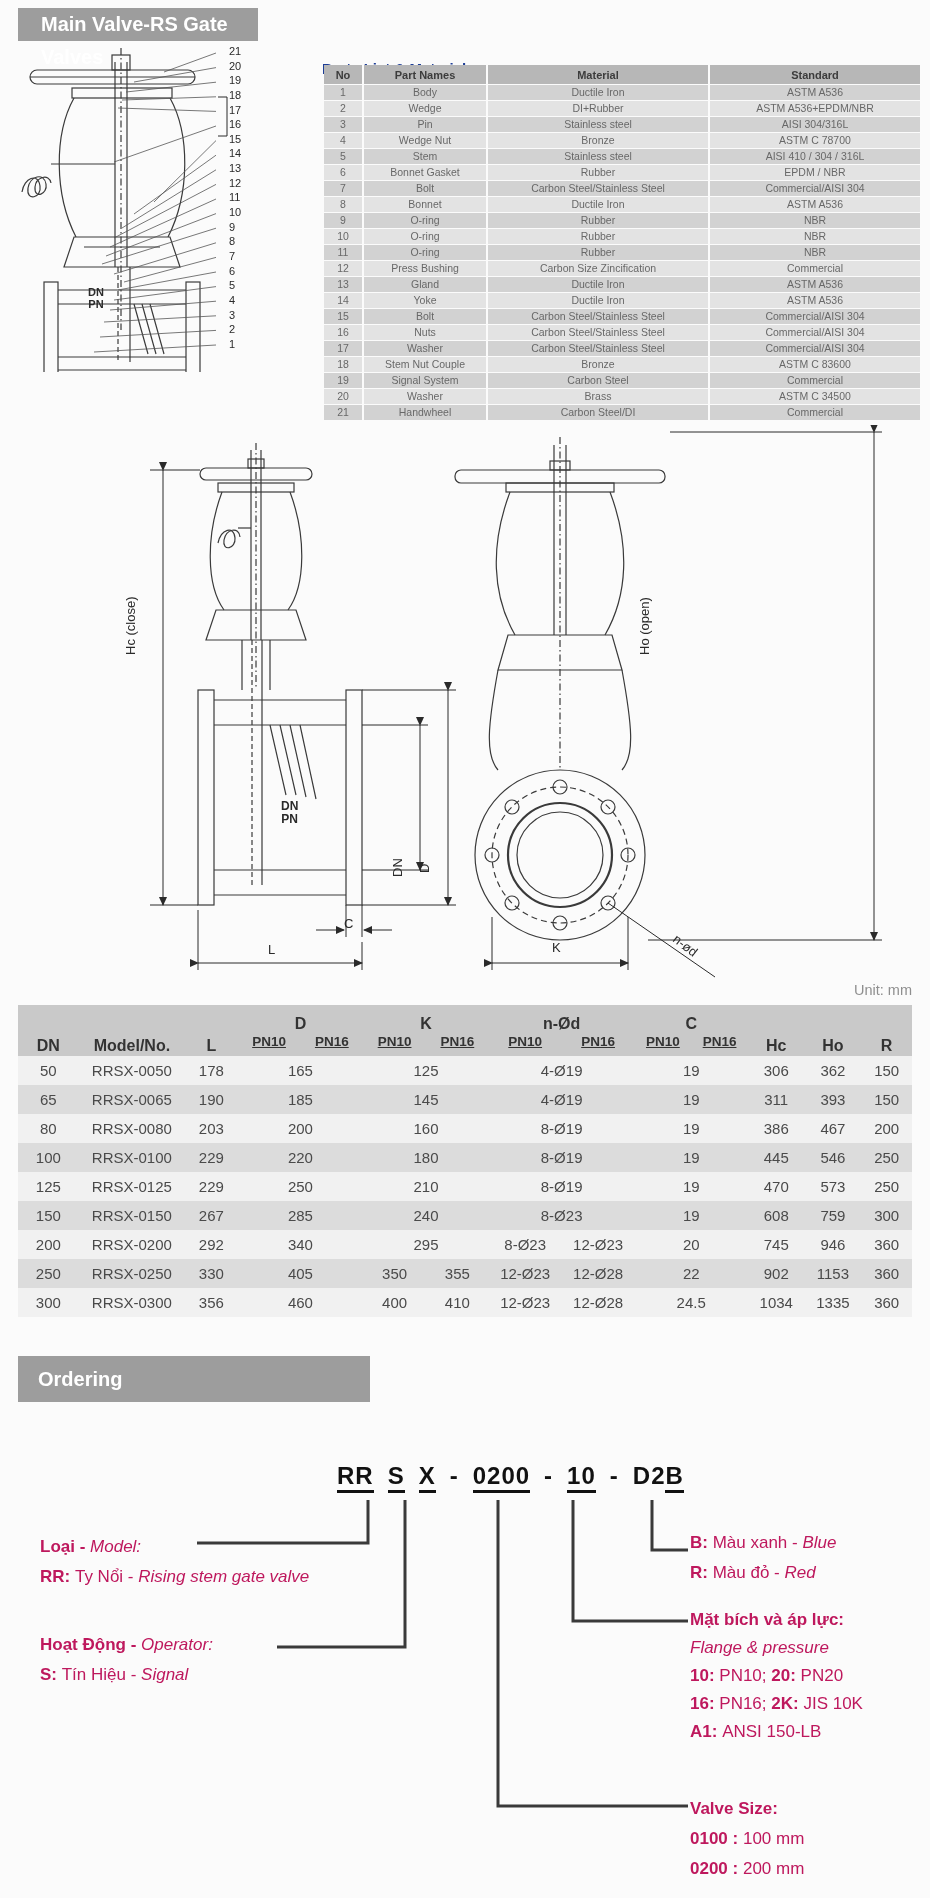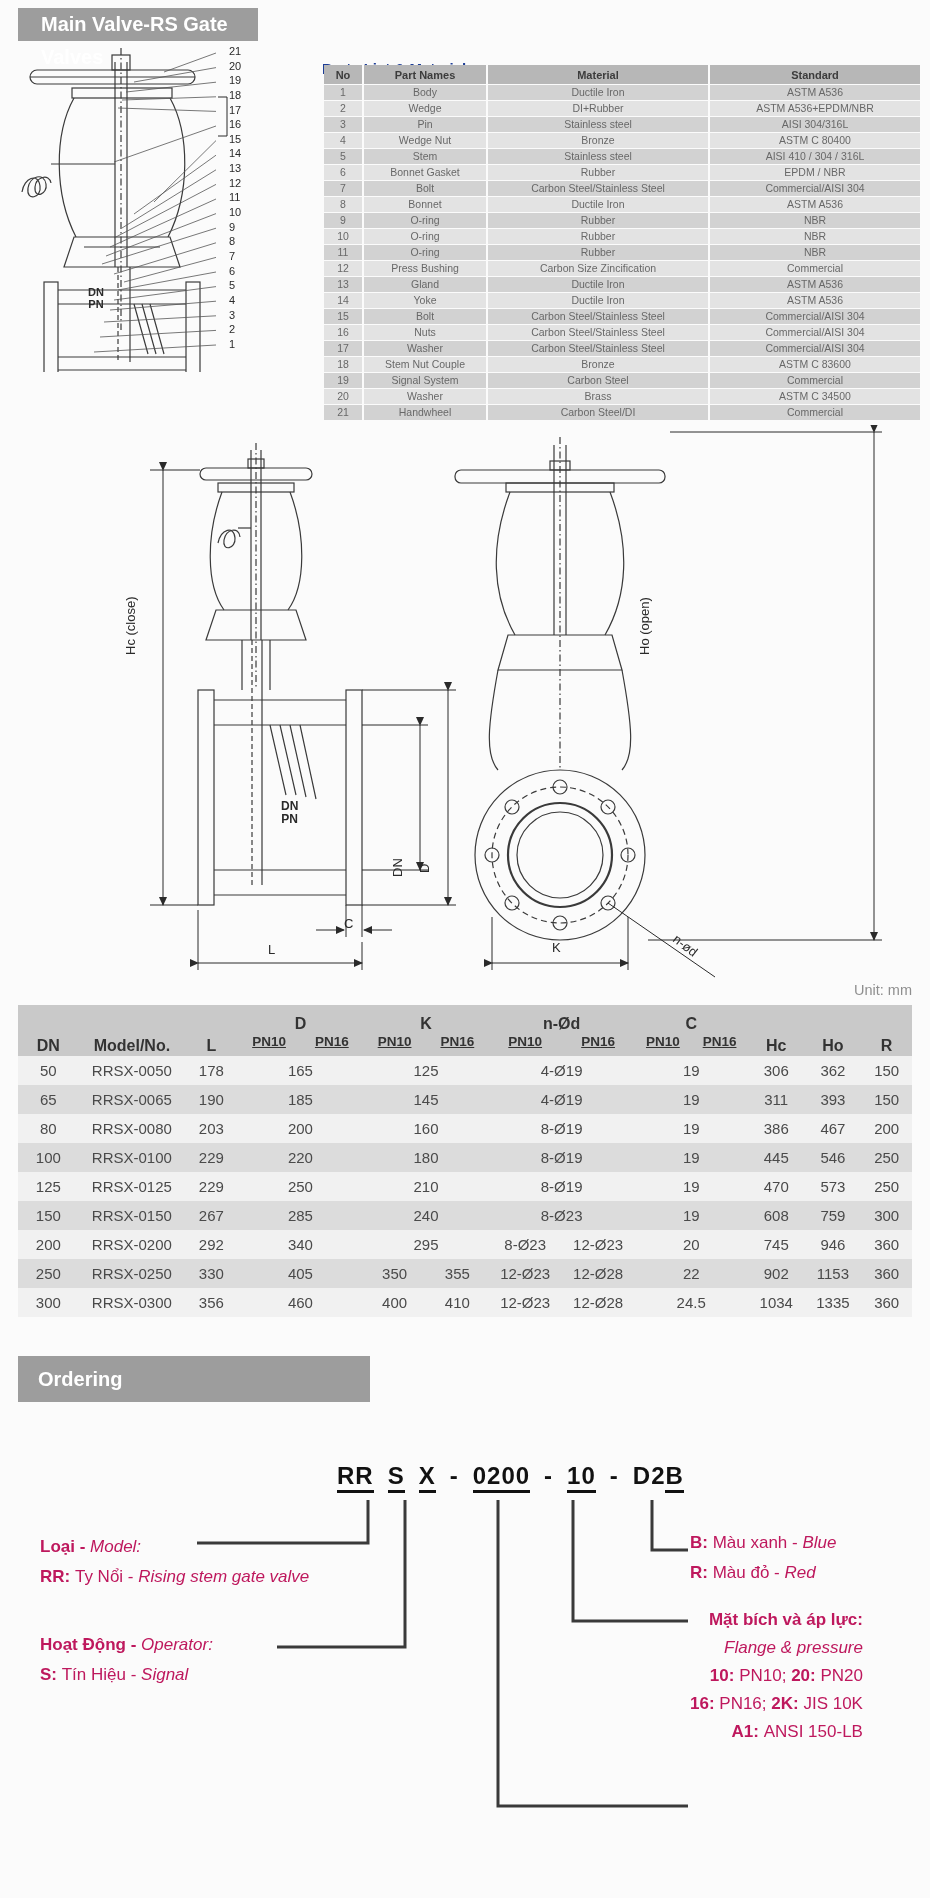--- a/index.html
+++ b/index.html
@@ -38,21 +38,21 @@
   
   .code-line{left:330px;top:1462px;width:360px;font-size:24px;font-weight:bold;color:#111;letter-spacing:1px;white-space:nowrap;}
   .code-group{display:inline-block;margin:0 7px;}
   .code-group .u{border-bottom:3px solid #111;padding-bottom:1px;}
   .ord-line{font-size:17px;color:#be185d;line-height:30px;white-space:nowrap;}
   .ord-line .b{font-weight:bold;}
   .ord-line .i{font-style:italic;}
   .ord-left-model{left:40px;top:1532px;}
   .ord-left-operator{left:40px;top:1630px;}
   .ord-right-color{left:690px;top:1528px;}
-  .ord-right-flange{left:690px;top:1606px;text-align:right;}
+  .ord-right-flange{left:690px;top:1606px;}
   .ord-right-flange .ord-line{line-height:28px;}
   .ord-right-size{left:690px;top:1794px;}
   svg{display:block;}
   .sk{stroke:#3a3a3a;fill:none;stroke-width:1.2;}
   .skb{stroke:#3a3a3a;fill:none;stroke-width:2.2;}
   .dim{stroke:#2a2a2a;fill:none;stroke-width:1;}
   .lead{stroke:#555;fill:none;stroke-width:0.8;}
   .conn{stroke:#3a3a3a;fill:none;stroke-width:3;}
 </style>
 </head>
@@ -184,21 +184,21 @@
         <tr class="odd">
           <td>3</td>
           <td>Pin</td>
           <td>Stainless steel</td>
           <td>AISI 304/316L</td>
         </tr>
         <tr class="even">
           <td>4</td>
           <td>Wedge Nut</td>
           <td>Bronze</td>
-          <td>ASTM C 80400</td>
+          <td>ASTM C 78700</td>
         </tr>
         <tr class="odd">
           <td>5</td>
           <td>Stem</td>
           <td>Stainless steel</td>
           <td>AISI 410 / 304 / 316L</td>
         </tr>
         <tr class="even">
           <td>6</td>
           <td>Bonnet Gasket</td>
@@ -577,14 +577,19 @@
       <div class="ord-line"><span class="b">Hoạt Động - </span><span class="i">Operator:</span></div>
       <div class="ord-line"><span class="b">S: </span><span class="t">Tín Hiệu - </span><span class="i">Signal</span></div>
     </div>
   <div class="abs ord-right-flange">
       <div class="ord-line"><span class="b">Mặt bích và áp lực:</span></div>
       <div class="ord-line"><span class="i">Flange &amp; pressure</span></div>
       <div class="ord-line"><span class="b">10: </span><span class="t">PN10; </span><span class="b">20: </span><span class="t">PN20</span></div>
       <div class="ord-line"><span class="b">16: </span><span class="t">PN16; </span><span class="b">2K: </span><span class="t">JIS 10K</span></div>
       <div class="ord-line"><span class="b">A1: </span><span class="t">ANSI 150-LB</span></div>
     </div>
+  <div class="abs ord-right-size">
+      <div class="ord-line"><span class="b">Valve Size:</span></div>
+      <div class="ord-line"><span class="b">0100 : </span><span class="t">100 mm</span></div>
+      <div class="ord-line"><span class="b">0200 : </span><span class="t">200 mm</span></div>
+    </div>
 
 </div>
 
 </body></html>

